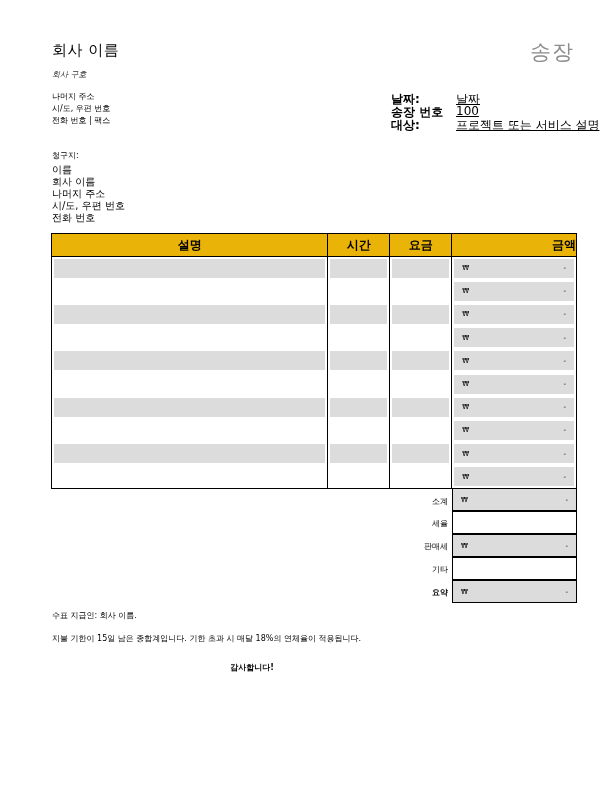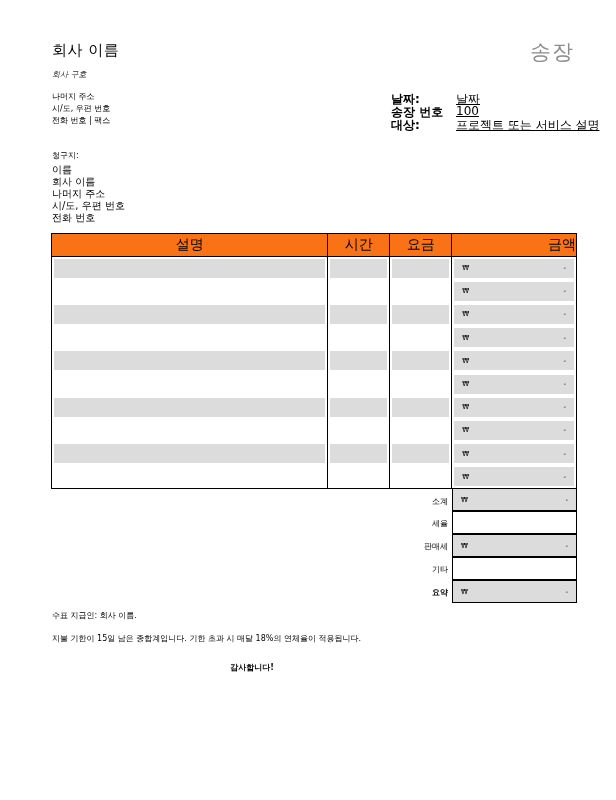--- a/index.html
+++ b/index.html
@@ -9,21 +9,21 @@
   .company-name { left: 52px; top: 41px; font-size: 15px; font-weight: normal; letter-spacing: 0.5px; }
   .slogan { left: 52px; top: 69px; font-size: 8px; font-style: italic; color: #333; text-align: center; }
   .invoice-title { right: 42px; top: 38px; font-size: 21px; color: #8c8c8c; letter-spacing: 1px; text-align: center; }
   .addr { left: 52px; font-size: 8px; line-height: 12px; }
   .meta-label { left: 391px; font-size: 12px; font-weight: bold; }
   .meta-value { left: 456px; font-size: 12px; text-decoration: underline; }
   .billto-title { left: 52px; top: 150px; font-size: 8px; font-weight: normal; }
   .billto-line { left: 52px; font-size: 10px; }
 
   table.items { position: absolute; left: 51px; top: 233px; width: 526px; border-collapse: collapse; }
-  table.items th { height: 23px; font-size: 14px; font-weight: normal; border: 1px solid #000; background: #f97316; }
+  table.items th { height: 23px; font-size: 12px; font-weight: bold; border: 1px solid #000; background: #eab308; }
   table.items td { height: 23.2px; font-size: 8px; border-left: 1px solid #000; border-right: 1px solid #000; padding: 0; }
   table.items tr.last td { border-bottom: 1px solid #000; }
   table.items td .cell { margin: 0 2px; height: 19px; }
   table.items tr.shade td .cell { background: #dcdcdc; }
   table.items td.amt .cell { background: #dcdcdc; display: flex; justify-content: space-between; align-items: center; padding: 0 8px; font-size: 7px; }
   .col-desc { width: 277px; }
   .col-hours { width: 62px; }
   .col-rate { width: 62px; }
   .col-amt { width: 125px; text-align: right; }
 

